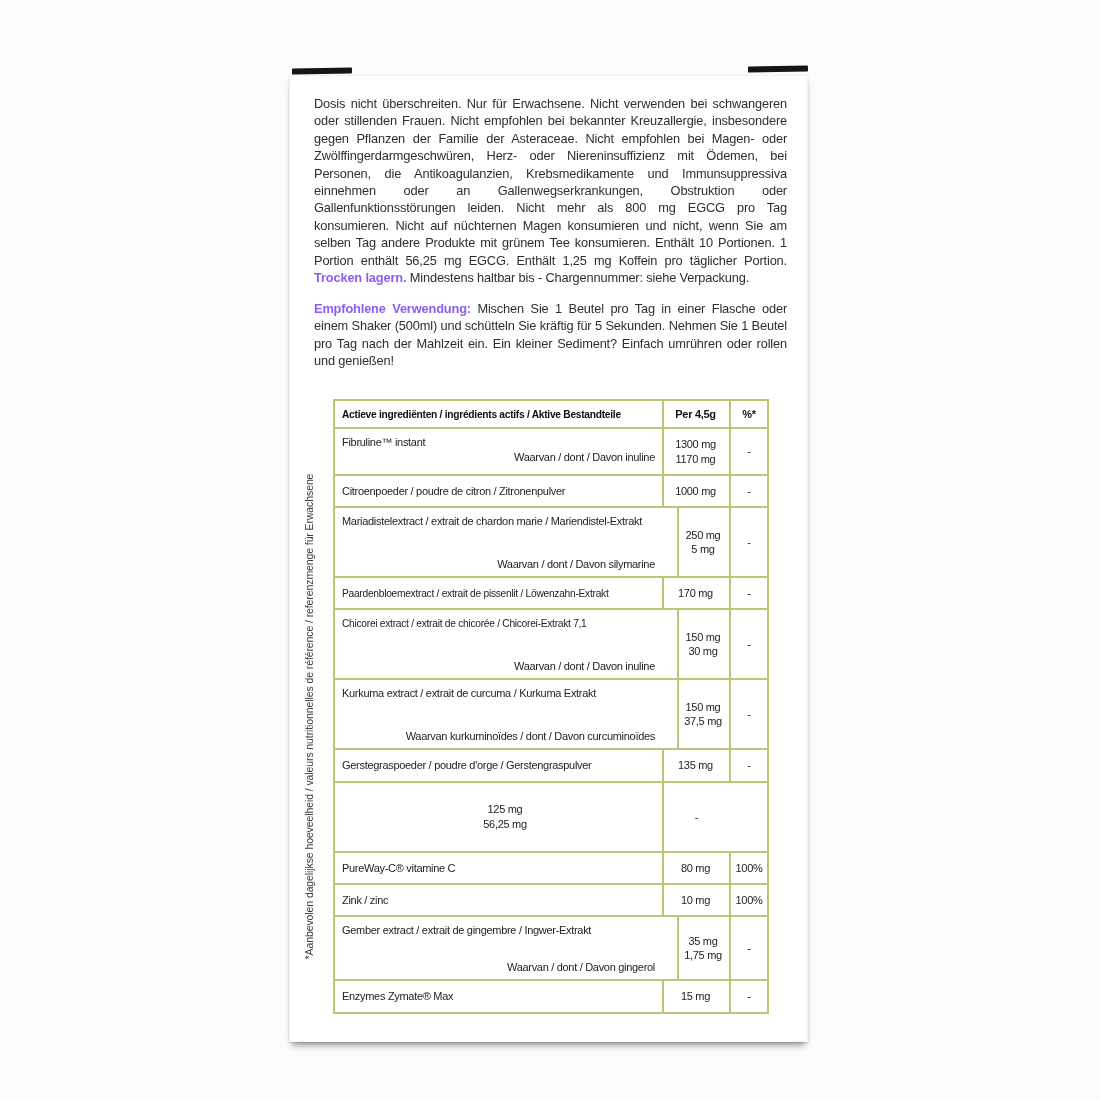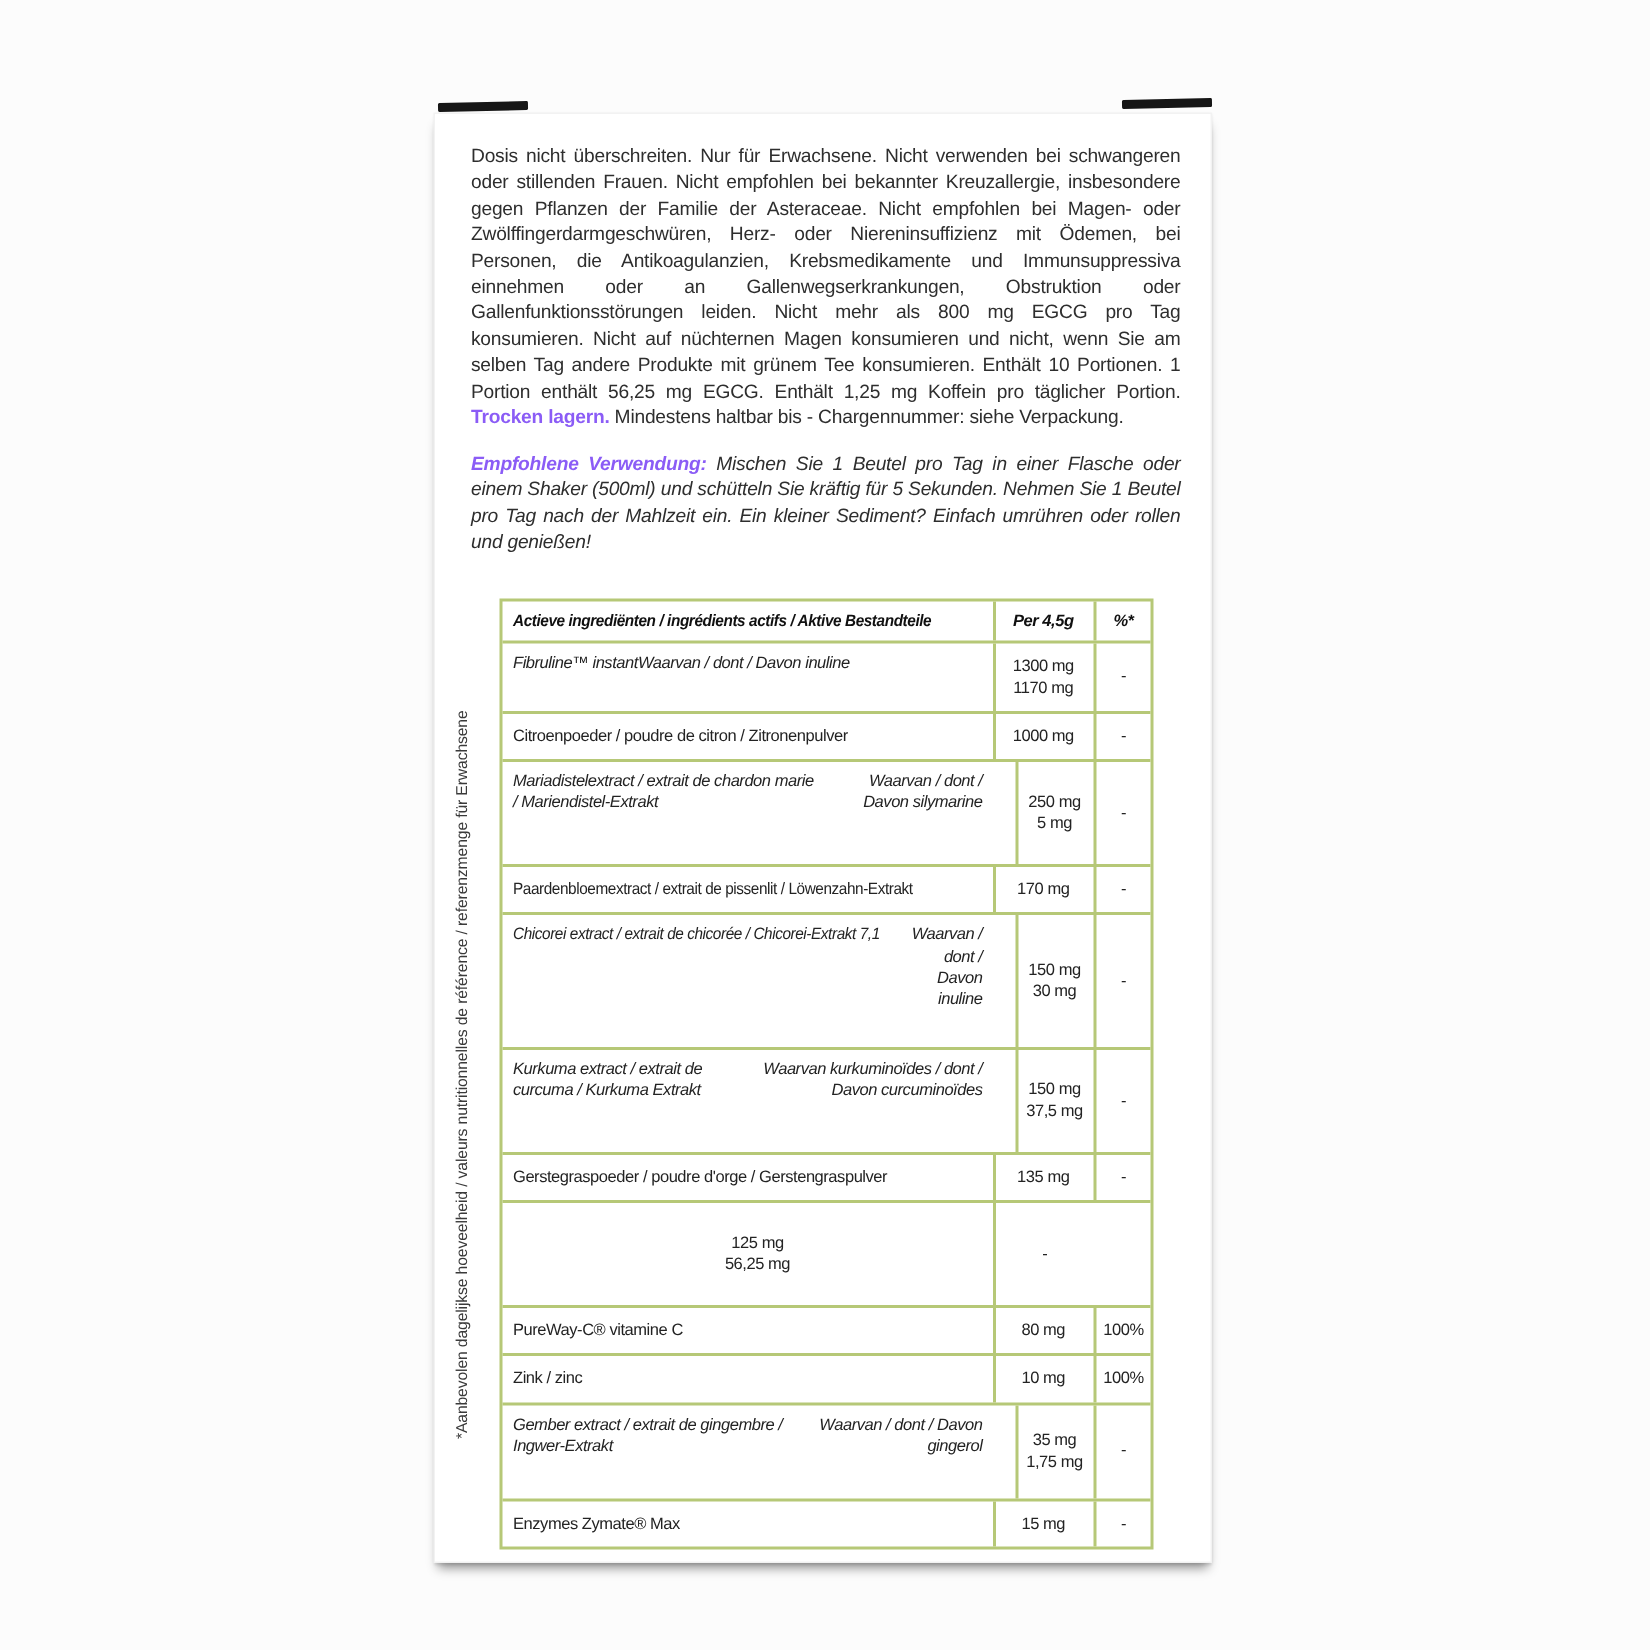--- a/index.html
+++ b/index.html
@@ -17,42 +17,42 @@
   .label{
     position:absolute;left:289px;top:75px;width:517px;height:965px;background:#ffffff;
     border:1px solid rgba(0,0,0,0.05);
     box-shadow:0 1px 2px rgba(0,0,0,0.12), 0 6px 7px -3px rgba(0,0,0,0.42);
   }
   .para{
     position:absolute;left:24px;width:473px;margin:0;
     font-size:12.8px;line-height:17.4px;letter-spacing:-0.15px;text-align:justify;color:var(--ink);
   }
   .warnings{top:19px;}
-  .usage{top:224px;font-style:italic;}
+  .usage{top:224px;}
   .para b{color:#8b5cf6;}
   
   .footnote{
     position:absolute;left:-305px;top:633px;width:650px;height:15px;
     transform:rotate(-90deg);
     font-size:10.5px;letter-spacing:-0.1px;color:#3a3a3a;text-align:center;white-space:nowrap;
   }
   
   .ntable{position:absolute;left:43px;top:323px;width:436px;border:2px solid var(--bd);box-sizing:border-box;}
   .tr{display:grid;grid-template-columns:1fr 67px 38px;border-top:2px solid var(--bd);box-sizing:border-box;}
-  .tr:first-child{border-top:0;font-style:italic;}
+  .tr:first-child{border-top:0;}
   .c{padding:8px 7px;box-sizing:border-box;font-size:11px;line-height:1.3;letter-spacing:-0.3px;color:#232323;}
   .c + .c{border-left:2px solid var(--bd);}
   .name{text-align:left;}
   .val{display:flex;flex-direction:column;align-items:center;justify-content:center;text-align:center;padding-left:3px;padding-right:5px;}
   .pct{display:flex;align-items:center;justify-content:center;text-align:center;padding-left:2px;padding-right:2px;}
   .th .c{font-weight:bold;color:#101010;padding-top:6px;padding-bottom:6px;}
   .squeeze{display:inline-block;white-space:nowrap;transform:scaleX(0.93);transform-origin:0 50%;}
   .tall{min-height:70px;}
   .t64{min-height:64px;}
-  .tall .name,.r2line .name{display:flex;flex-direction:row;justify-content:space-between;padding-top:6px;padding-bottom:24px;font-style:italic;}
+  .tall .name,.r2line .name{display:flex;flex-direction:column;justify-content:space-between;padding-top:6px;padding-bottom:5px;}
   .tall .val{padding-top:6px;padding-bottom:6px;margin-left:15px;}
   .sub{text-align:right;}
   .r2line .name{justify-content:flex-start;}
   .r2line .val{justify-content:flex-end;}
 </style>
 </head>
 <body>
 
 <div class="page">
 

